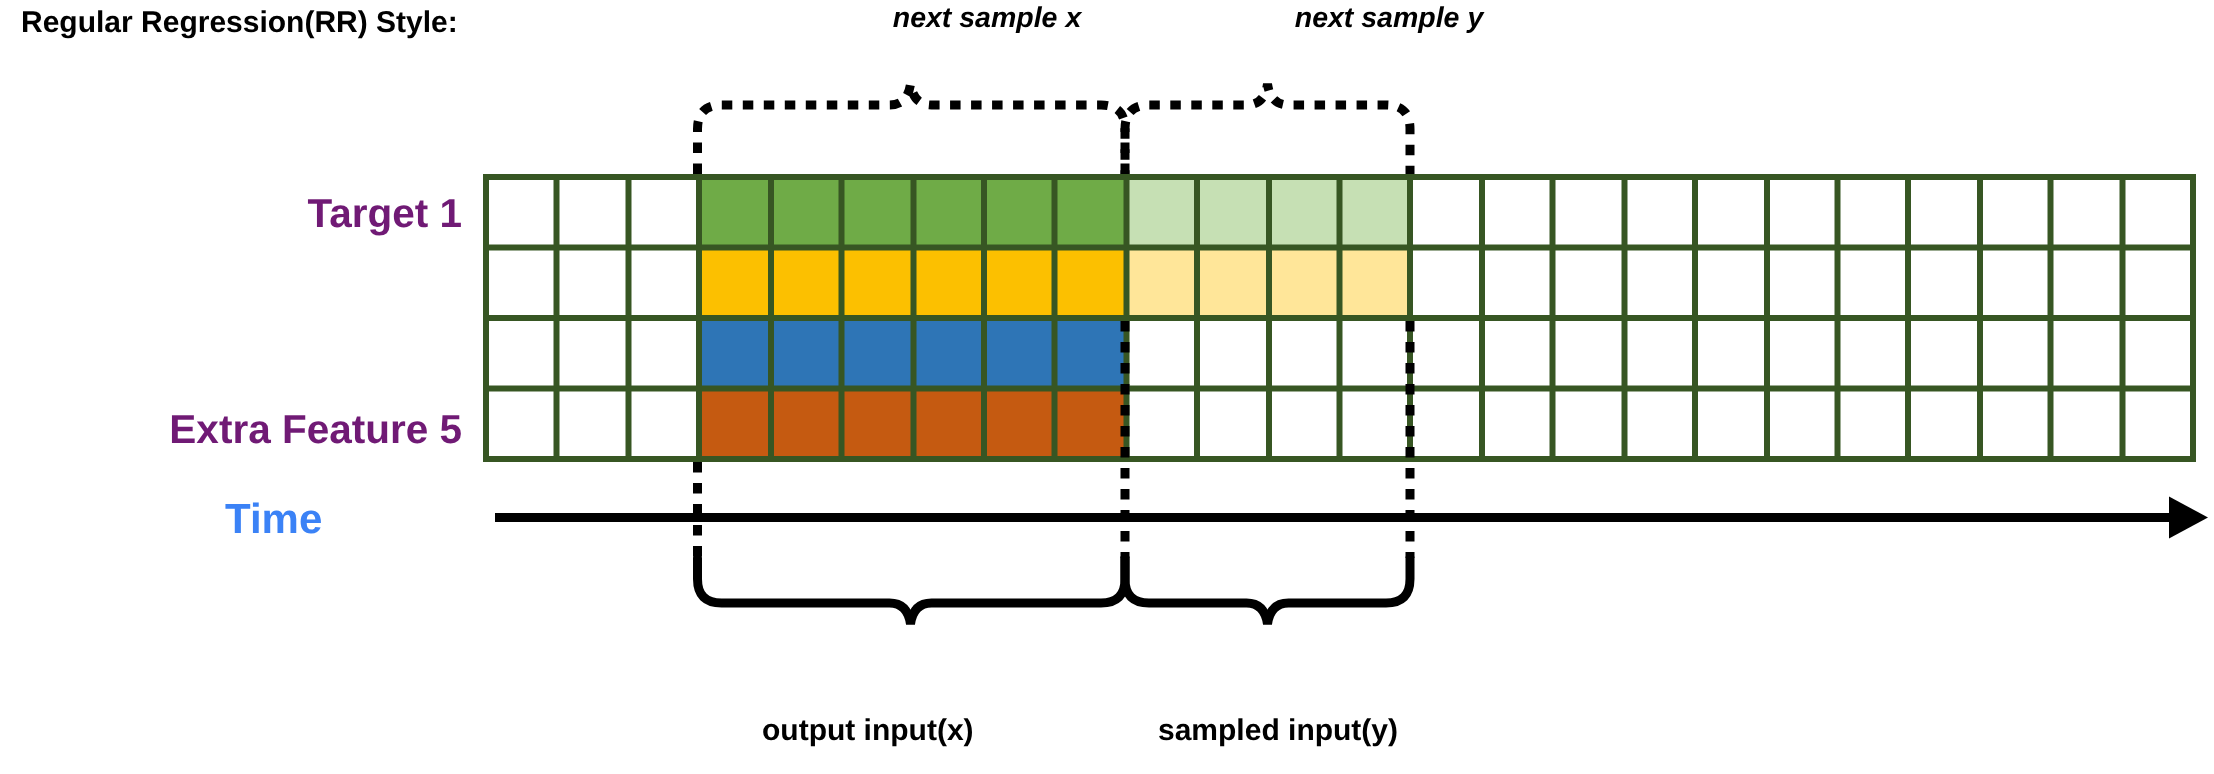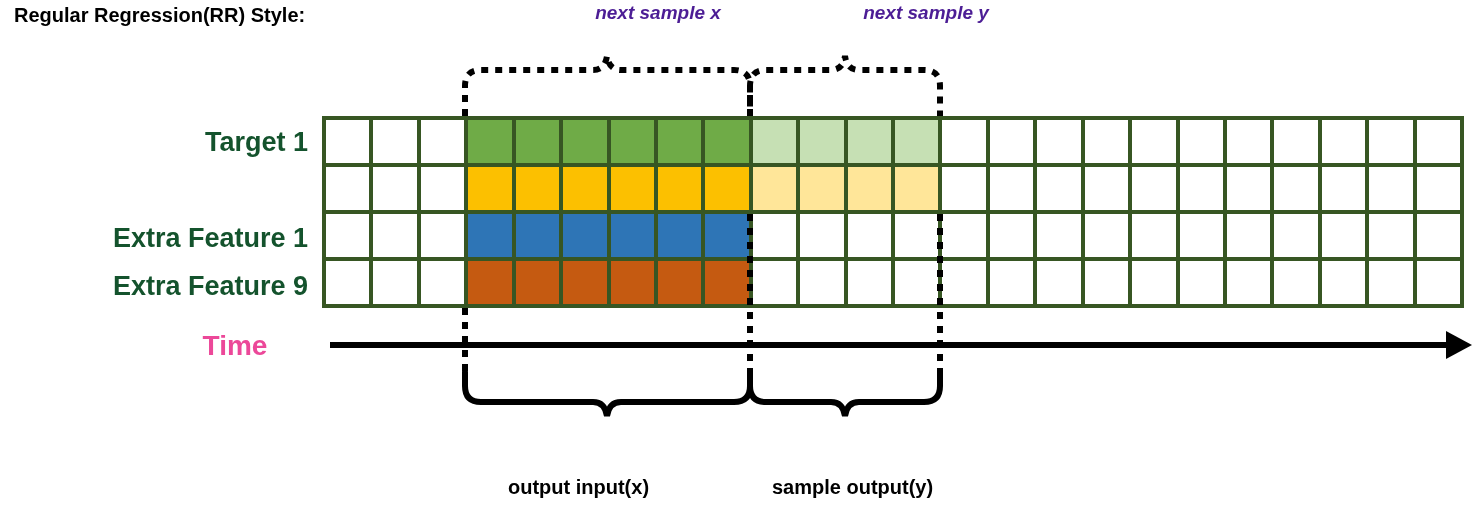--- a/index.html
+++ b/index.html
@@ -12,21 +12,21 @@
 
   .abs{position:absolute;}
 
   #title{
     left:14px;top:4px;
     font-size:20px;font-weight:700;color:#000;
     white-space:nowrap;
   }
 
   .brace-label{
-    font-size:19px;font-style:italic;font-weight:600;color:#4c1d95;
+    font-size:19px;font-style:italic;font-weight:600;color:#000000;
     white-space:nowrap;text-align:center;
   }
   #lbl-next-x{left:568px;top:2px;width:180px;}
   #lbl-next-y{left:836px;top:2px;width:180px;}
 
   
   #grid{
     left:322px;top:116px;
     width:1142px;height:192px;
     background:#375623;
@@ -40,33 +40,33 @@
   .cell{background:#ffffff;}
   .c-green{background:#6FAB47;}
   .c-green-l{background:#C6E0B4;}
   .c-yellow{background:#FCC000;}
   .c-yellow-l{background:#FFE699;}
   .c-blue{background:#2E75B6;}
   .c-orange{background:#C55A11;}
 
   
   .row-label{
-    font-size:27px;font-weight:700;color:#14532d;
+    font-size:27px;font-weight:700;color:#701a75;
     text-align:right;white-space:nowrap;
     left:0px;width:308px;height:48px;line-height:48px;
   }
   #rl0{top:118px;}
   #rl1{top:166px;}
   #rl2{top:214px;}
   #rl3{top:262px;}
 
   
   #time-label{
     left:150px;top:326px;width:170px;height:40px;line-height:40px;
-    font-size:28px;font-weight:700;color:#ec4899;text-align:center;
+    font-size:28px;font-weight:700;color:#3b82f6;text-align:left;
   }
   #time-line{
     left:330px;top:342px;width:1128px;height:6px;background:#000;
   }
   #time-head{
     left:1446px;top:331px;width:0;height:0;
     border-top:14px solid transparent;border-bottom:14px solid transparent;
     border-left:26px solid #000;
   }
 
@@ -84,22 +84,21 @@
 <body>
 
 <div id="stage">
 
   <div class="abs" id="title">Regular Regression(RR) Style:</div>
 
   <div class="abs brace-label" id="lbl-next-x">next sample x</div>
   <div class="abs brace-label" id="lbl-next-y">next sample y</div>
 
   <div class="abs row-label" id="rl0">Target 1</div>
-  <div class="abs row-label" id="rl2">Extra Feature 1</div>
-  <div class="abs row-label" id="rl3">Extra Feature 9</div>
+  <div class="abs row-label" id="rl3">Extra Feature 5</div>
 
   <div class="abs" id="grid">
       <div class="cell"></div>
       <div class="cell"></div>
       <div class="cell"></div>
       <div class="cell c-green"></div>
       <div class="cell c-green"></div>
       <div class="cell c-green"></div>
       <div class="cell c-green"></div>
       <div class="cell c-green"></div>
@@ -220,18 +219,18 @@
       <path d="M750,372 L750,386 Q750,402 766,402 L831,402 Q843,402 845,416 Q847,402 859,402 L924,402 Q940,402 940,386 L940,372"></path>
     </g>
   </svg>
 
   <div class="abs bottom-text" id="bt-x">
     <div>output input(x)</div>
     
     
   </div>
   <div class="abs bottom-text" id="bt-y">
-    <div>sample output(y)</div>
+    <div>sampled input(y)</div>
     
     
   </div>
 
 </div>
 
 </body></html>

